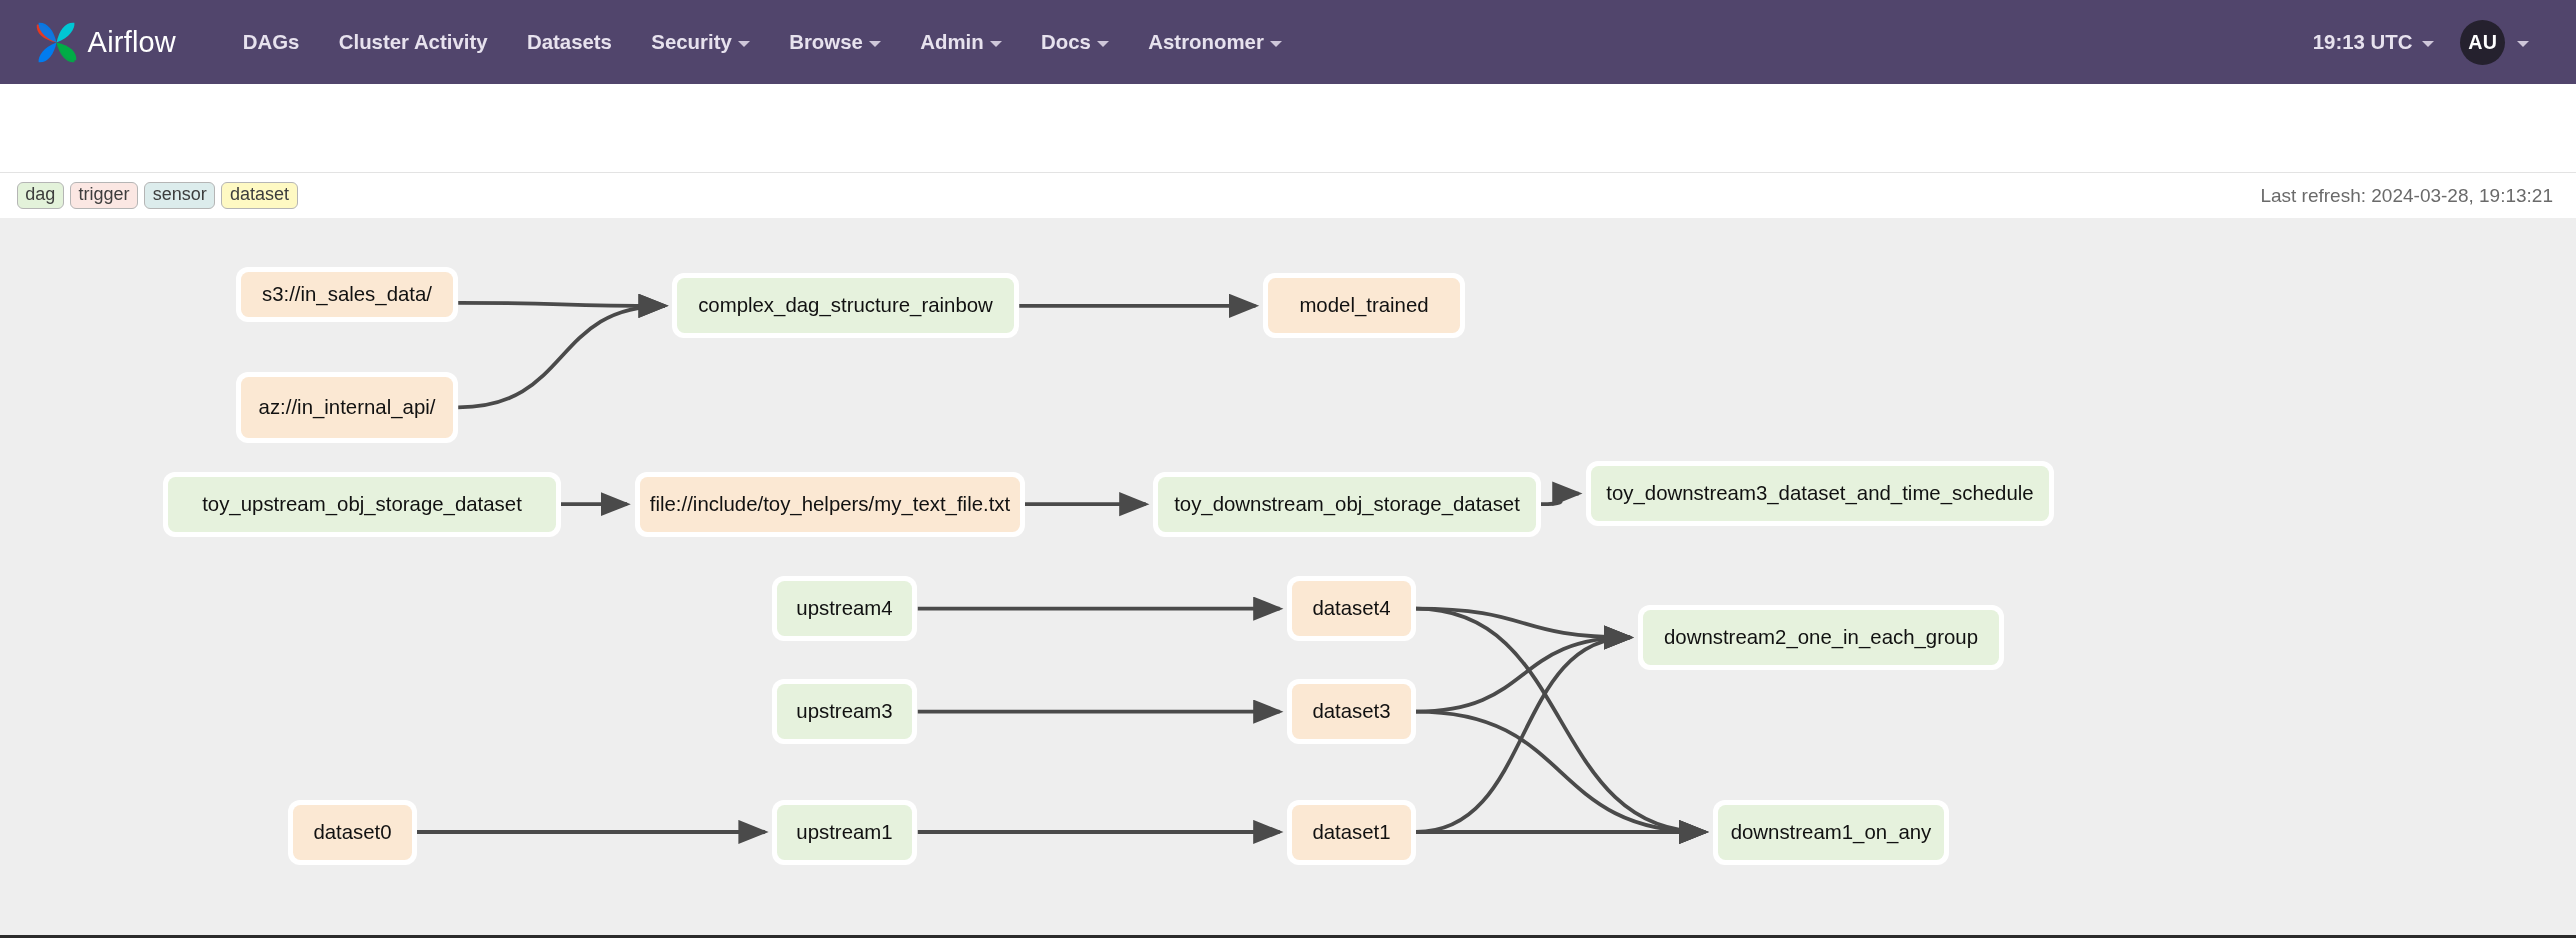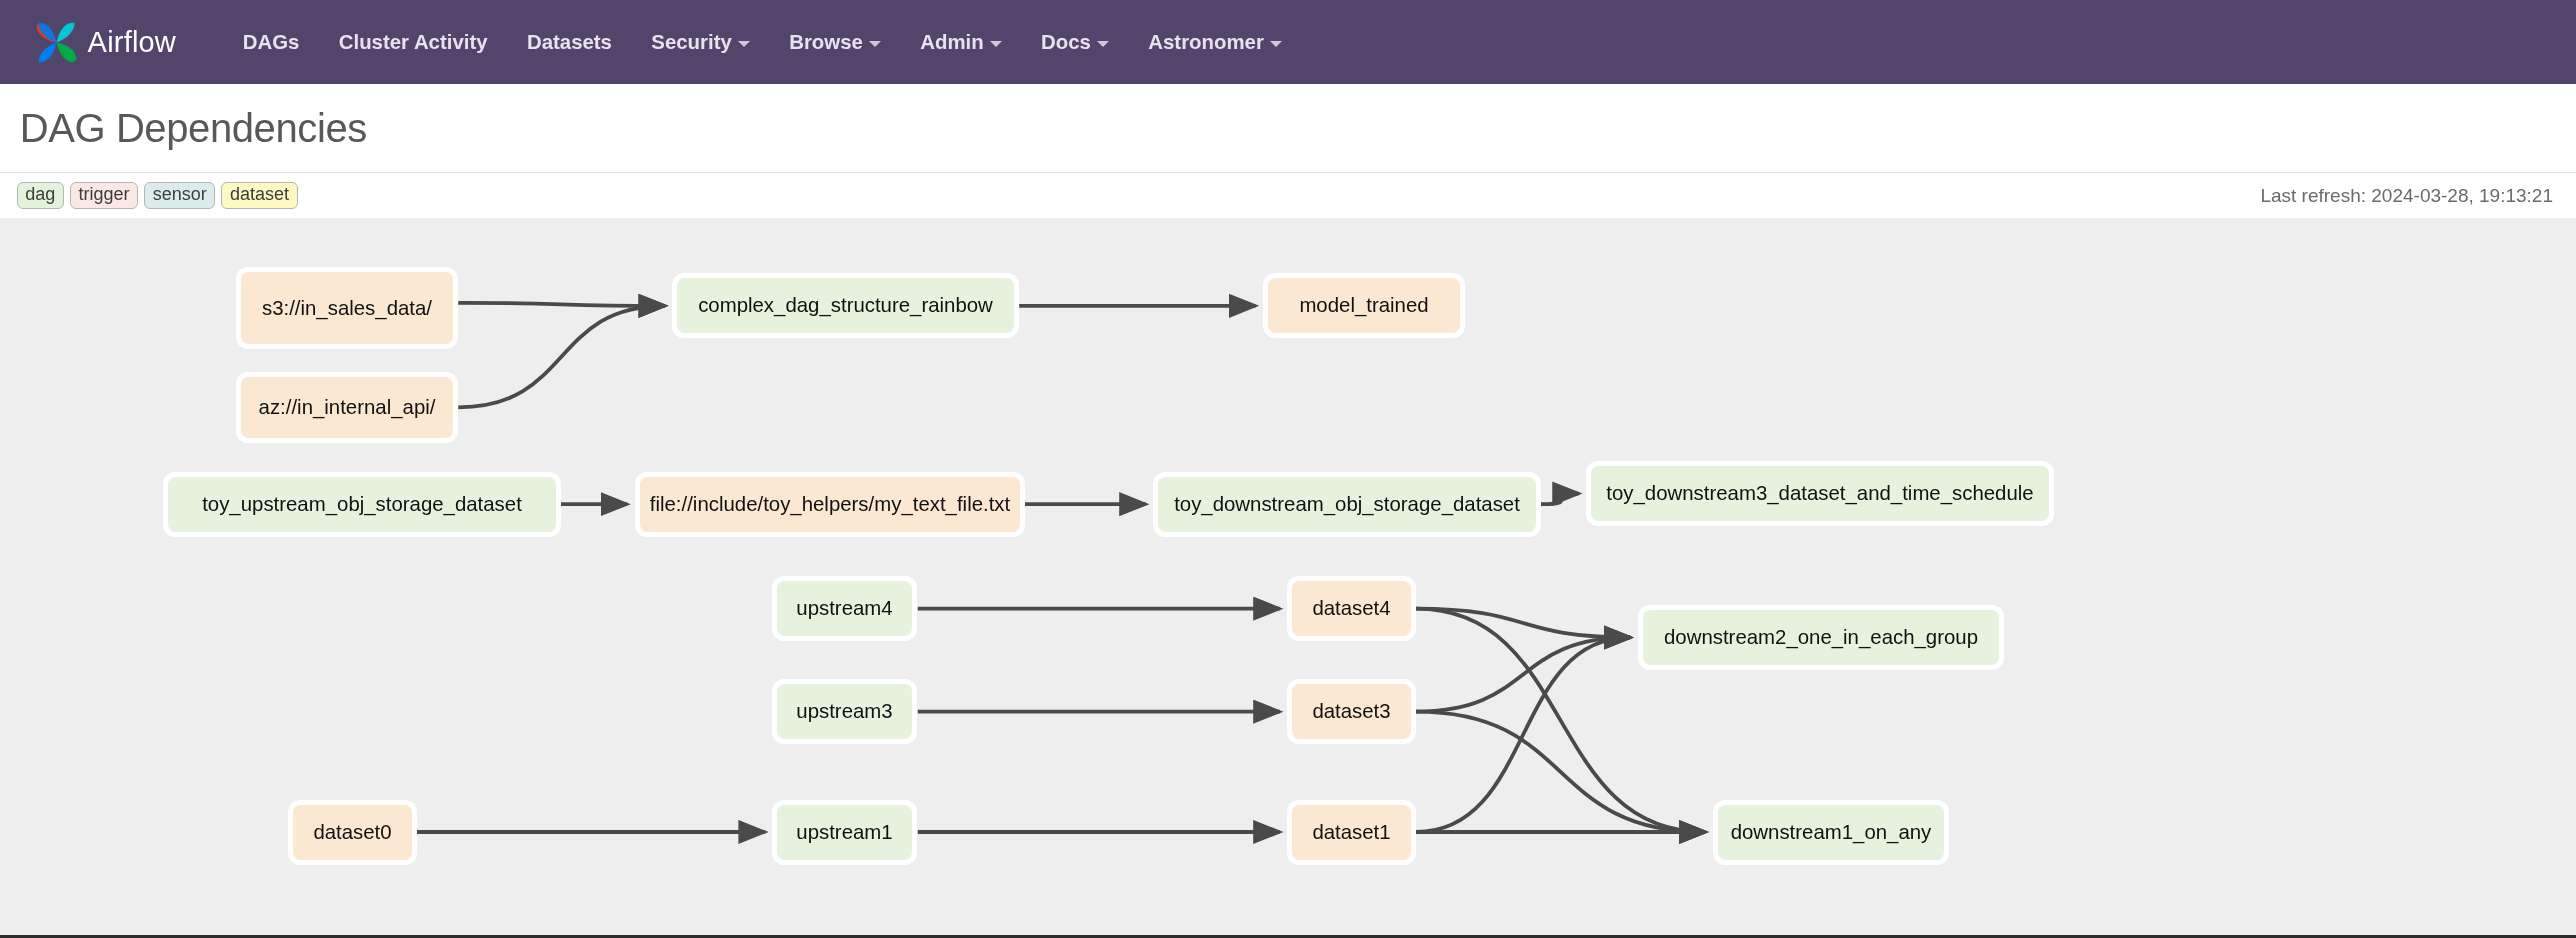--- a/index.html
+++ b/index.html
@@ -254,24 +254,33 @@
     <a class="nav-item">
         <span>Docs</span>
         <i class="caret"></i>
       </a>
     <a class="nav-item">
         <span>Astronomer</span>
         <i class="caret"></i>
       </a>
   </div>
 
+  <div class="nav-right">
+    <div class="utc-btn">
+      <span>19:13 UTC</span>
+      <i class="caret"></i>
+    </div>
+    <div class="avatar-group">
+      <div class="avatar">AU</div>
+      <i class="caret"></i>
+    </div>
+  </div>
 </div>
 
 <div class="page-header">
-  <h1 class="page-title">DAG Dependencies</h1>
 </div>
 
 <div class="legend-bar">
   <div class="chips">
     <span class="chip chip-dag">dag</span>
     <span class="chip chip-trigger">trigger</span>
     <span class="chip chip-sensor">sensor</span>
     <span class="chip chip-dataset">dataset</span>
   </div>
   <div class="last-refresh">Last refresh: 2024-03-28, 19:13:21</div>
@@ -297,21 +306,21 @@
         <path d="M1212,811 L1690,811"></path>
         <path d="M1870,516 C2025.65,516 1997.35,554 2153,554"></path>
         <path d="M1870,516 C2080.1,516 2041.9,811 2252,811"></path>
         <path d="M1870,652 C2025.65,652 1997.35,554 2153,554"></path>
         <path d="M1870,652 C2080.1,652 2041.9,811 2252,811"></path>
         <path d="M1870,811 C2025.65,811 1997.35,554 2153,554"></path>
         <path d="M1870,811 L2252,811"></path>
       </g>
   </svg>
   <div id="node-layer">
-      <div class="node t-dataset" style="left: 236px; top: 49px; width: 222px; height: 82px;">
+      <div class="node t-dataset" style="left: 236px; top: 49px; width: 222px; height: 55px;">
         <div class="node-inner">s3://in_sales_data/</div>
       </div>
       <div class="node t-dag" style="left: 672px; top: 55px; width: 347px; height: 65px;">
         <div class="node-inner">complex_dag_structure_rainbow</div>
       </div>
       <div class="node t-dataset" style="left: 1263px; top: 55px; width: 202px; height: 65px;">
         <div class="node-inner">model_trained</div>
       </div>
       <div class="node t-dataset" style="left: 236px; top: 154px; width: 222px; height: 71px;">
         <div class="node-inner">az://in_internal_api/</div>

